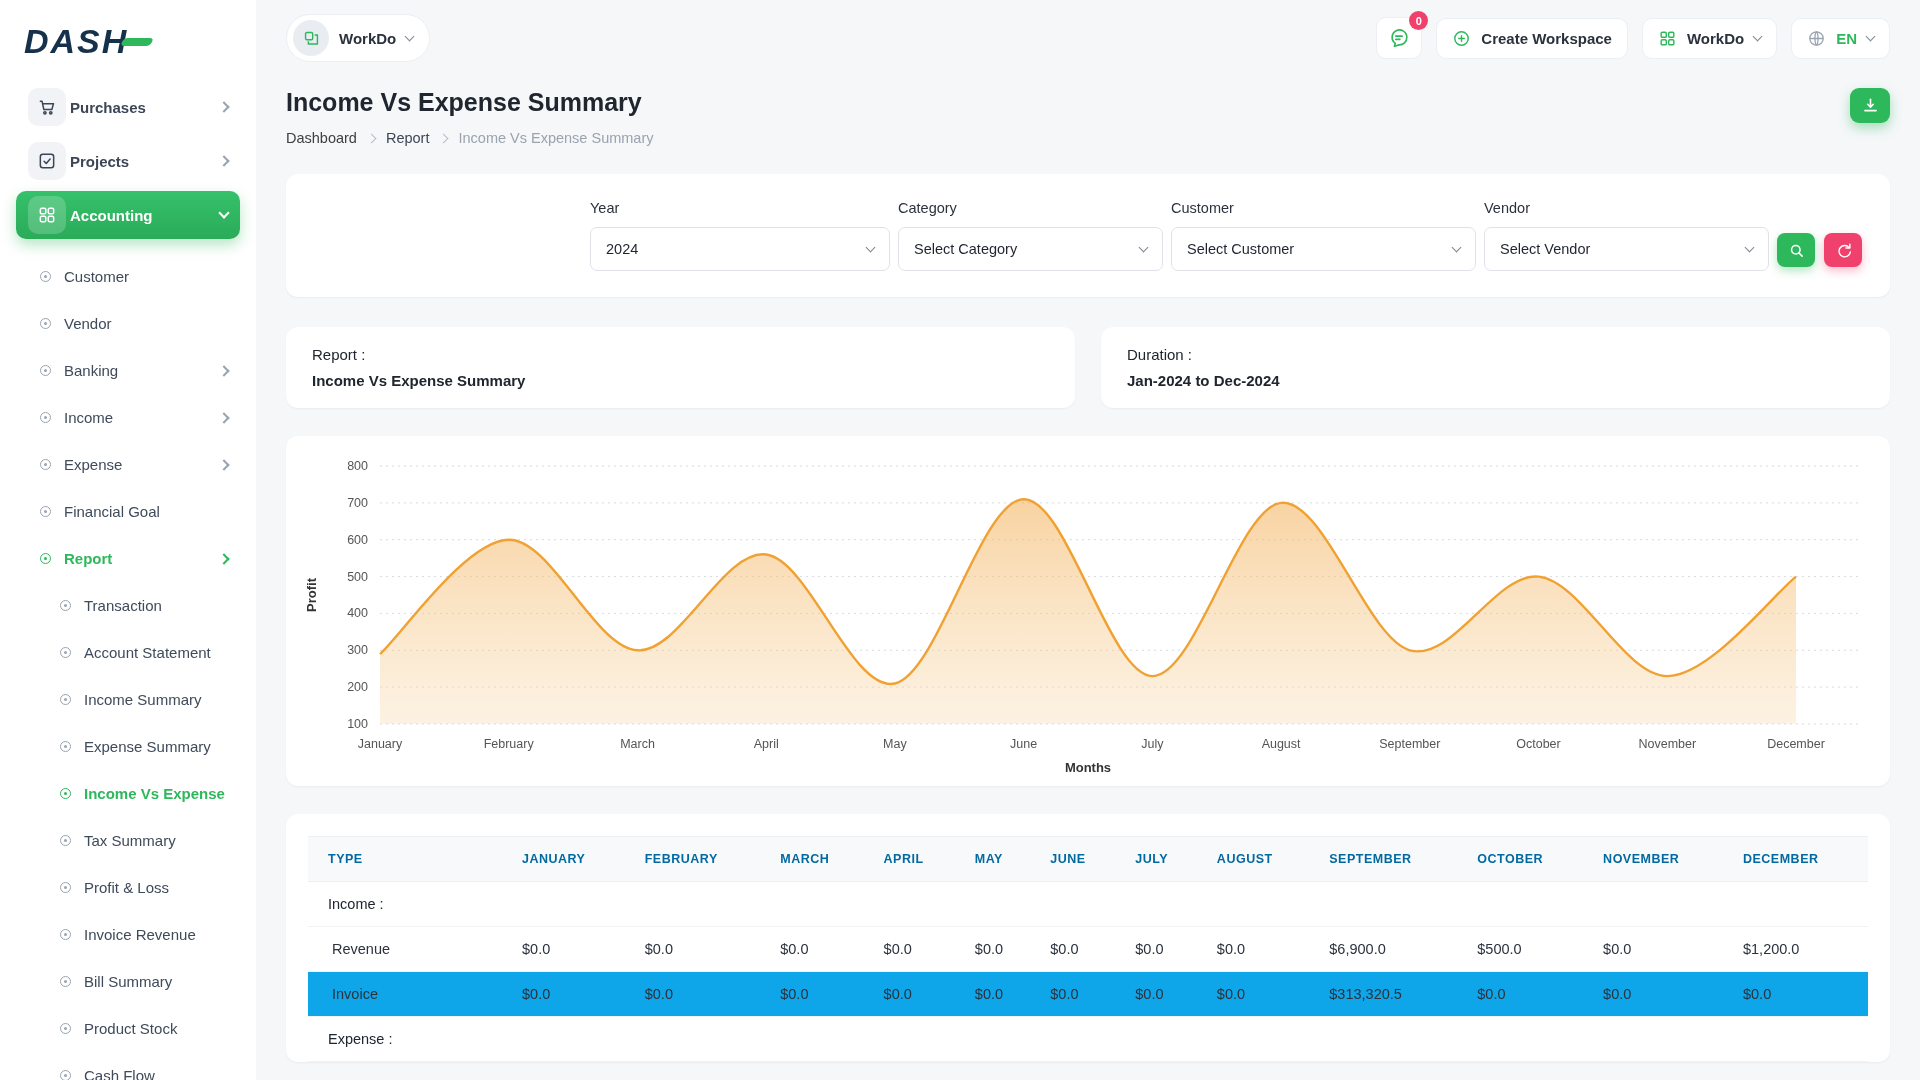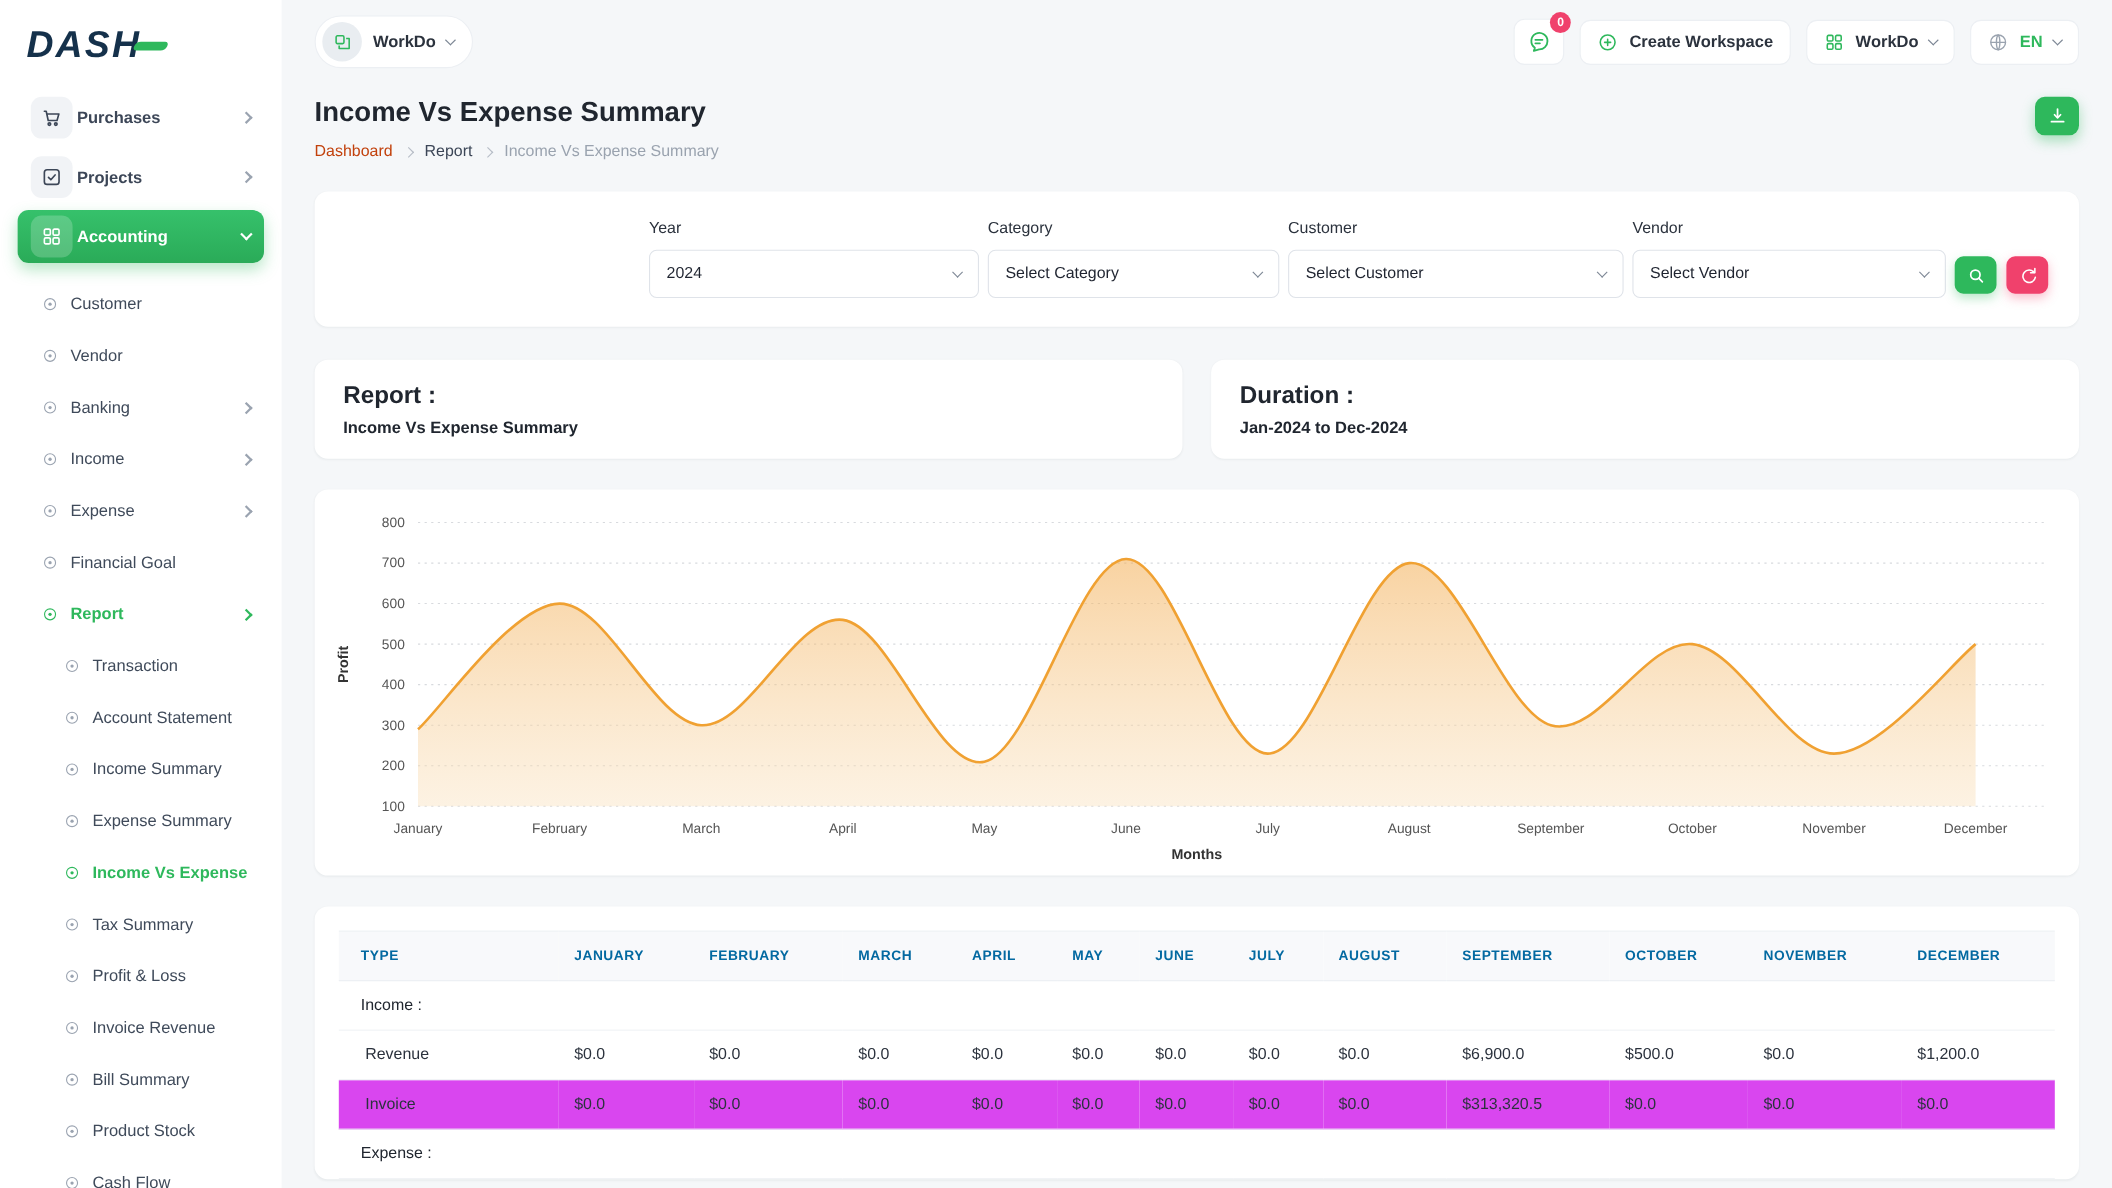--- a/index.html
+++ b/index.html
@@ -45,53 +45,53 @@
   .topbar-right{display:flex;gap:14px;align-items:center}
   .icon-btn{position:relative;width:46px;height:42px;background:#fff;border:1px solid #ecEFf3;border-radius:10px;display:flex;align-items:center;justify-content:center;cursor:pointer}
   .icon-btn svg{width:22px;height:22px}
   .badge{position:absolute;top:-7px;right:-7px;background:#F0416C;color:#fff;font-size:11px;font-weight:700;min-width:19px;height:19px;border-radius:10px;display:flex;align-items:center;justify-content:center;padding:0 4px}
   .green-text{color:#2EB85C}
 
   .content{padding:2px 30px 0;flex:1;overflow:hidden}
   .page-head{display:flex;justify-content:space-between;align-items:flex-start;margin-top:12px}
   h1{font-size:25px;font-weight:700;color:#20262f}
   .breadcrumb{display:flex;align-items:center;gap:11px;margin-top:13px;font-size:14.5px}
-  .bc-link{color:#c2410c;cursor:pointer}
+  .bc-link{color:#404040;cursor:pointer}
   .bc-mid{color:#3c4657;cursor:pointer}
   .bc-cur{color:#9aa3af}
   .bc-sep{display:inline-block;width:7px;height:7px;border-right:1.8px solid #b6bcc6;border-bottom:1.8px solid #b6bcc6;transform:rotate(-45deg)}
   .dl-btn{width:40px;height:35px;background:#2EB85C;border:none;border-radius:9px;color:#fff;cursor:pointer;display:flex;align-items:center;justify-content:center;box-shadow:0 5px 12px rgba(46,184,92,.4)}
   .dl-btn svg{width:19px;height:19px}
 
   .card{background:#fff;border-radius:12px;box-shadow:0 1px 2px rgba(20,30,40,.05)}
   .filter-card{margin-top:28px;padding:26px 28px;display:flex;justify-content:flex-end;align-items:flex-end;gap:8px}
   .field{display:flex;flex-direction:column;gap:11px}
   .field label{font-size:14.5px;color:#2b323d}
   .field.year{width:300px}.field.category{width:265px}.field.customer{width:305px}.field.vendor{width:285px}
   .select{height:44px;border:1px solid #dfe3e9;border-radius:7px;display:flex;align-items:center;justify-content:space-between;padding:0 15px;font-size:14.5px;color:#1f2430;background:#fff;cursor:pointer}
   .filter-actions{display:flex;gap:9px;padding-bottom:4px}
   .sq-btn{width:38px;height:34px;border:none;border-radius:8px;display:flex;align-items:center;justify-content:center;color:#fff;cursor:pointer}
   .sq-btn svg{width:17px;height:17px}
   .sq-btn.green{background:#2EB85C;box-shadow:0 4px 10px rgba(46,184,92,.35)}
   .sq-btn.pink{background:#F0416C;box-shadow:0 4px 10px rgba(240,65,108,.35)}
 
   .info-row{display:flex;gap:26px;margin-top:30px}
   .info-card{flex:1;padding:19px 26px}
-  .info-card .h{font-size:22px;font-weight:700;color:#20262f}
+  .info-card .h{font-size:15px;font-weight:400;color:#20262f}
   .info-card .v{font-size:15px;font-weight:700;color:#20262f;margin-top:9px}
 
   .chart-card{margin-top:28px;padding:14px 14px 2px}
   .table-card{margin-top:28px;padding:22px 22px 0}
   table{width:100%;border-collapse:collapse}
   thead th{background:#f8f9fb;font-size:12.5px;font-weight:700;letter-spacing:.5px;color:#0369a1;text-align:left;padding:15px 14px;border-top:1px solid #eceff3;border-bottom:1px solid #eceff3;white-space:nowrap}
   thead th:first-child{width:200px;padding-left:20px}
   tbody td{font-size:14.5px;color:#2b323d;padding:14px;border-bottom:1px solid #f0f2f5}
   tr.section td{font-weight:400;color:#20262f;padding-left:20px}
   tr.data td:first-child{padding-left:24px}
-  tr.data.alt{background:#d946ef}
+  tr.data.alt{background:#0ea5e9}
 </style>
 </head>
 <body>
 
 <aside class="sidebar">
   <div class="logo">
     <span class="logo-text">DASH</span>
     <span class="logo-slash"></span>
   </div>
   <nav id="sidebar-nav">

